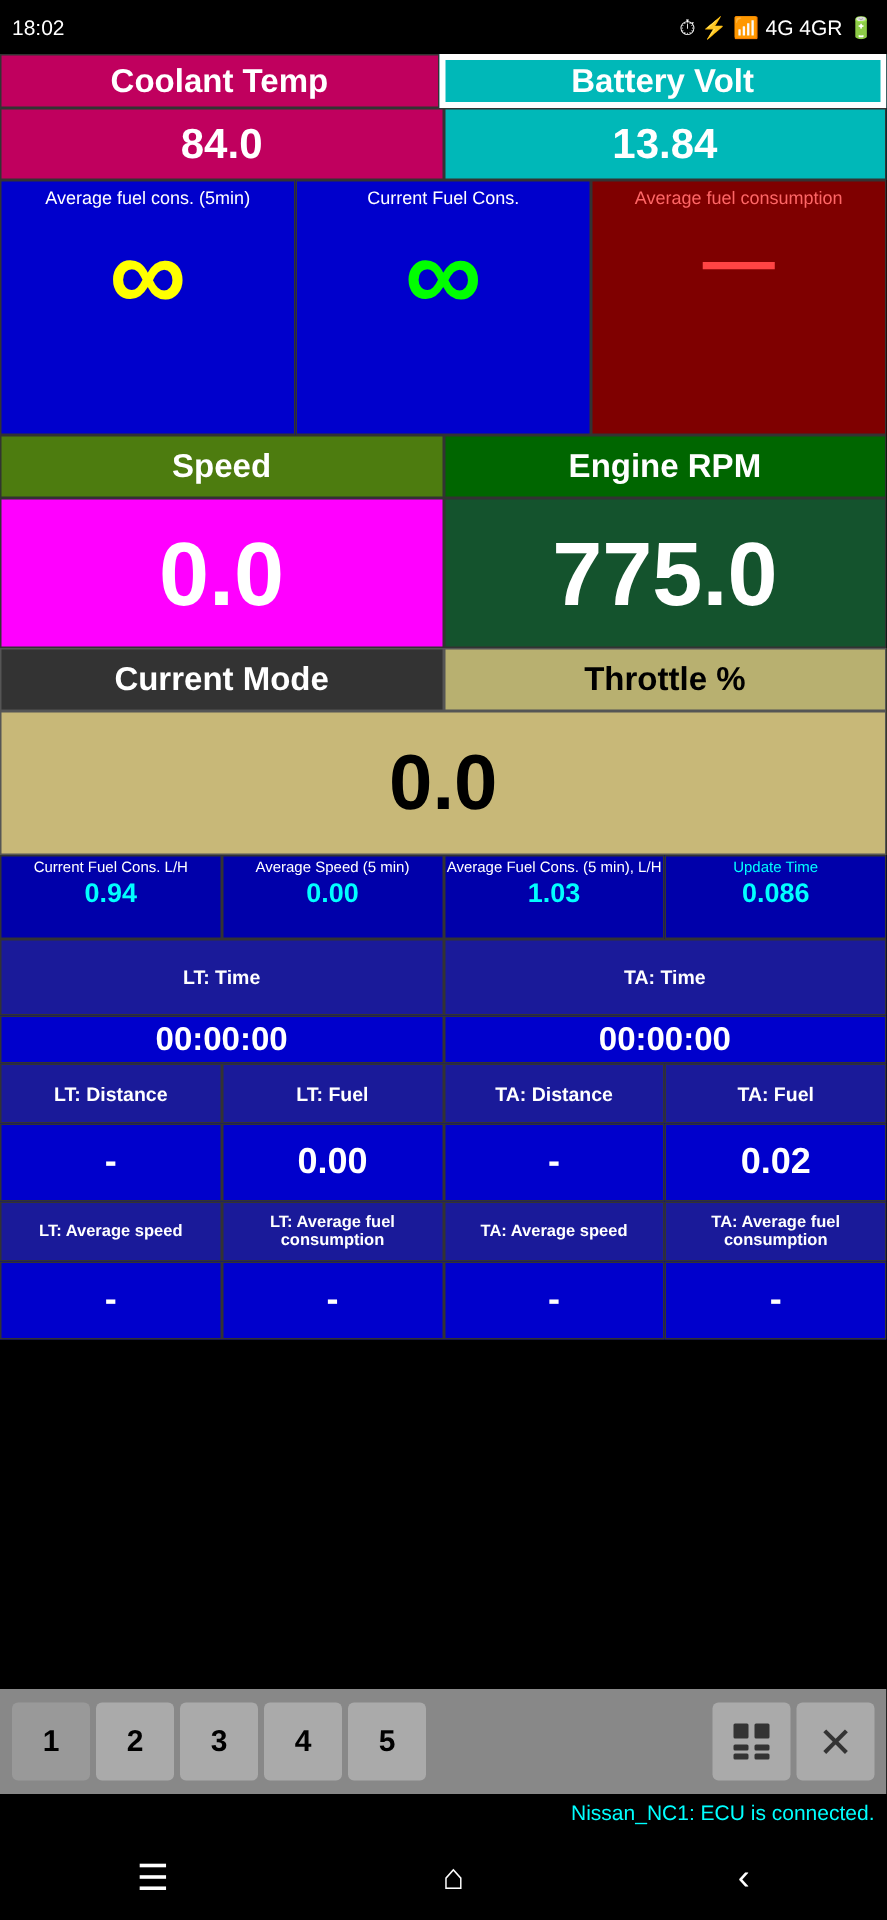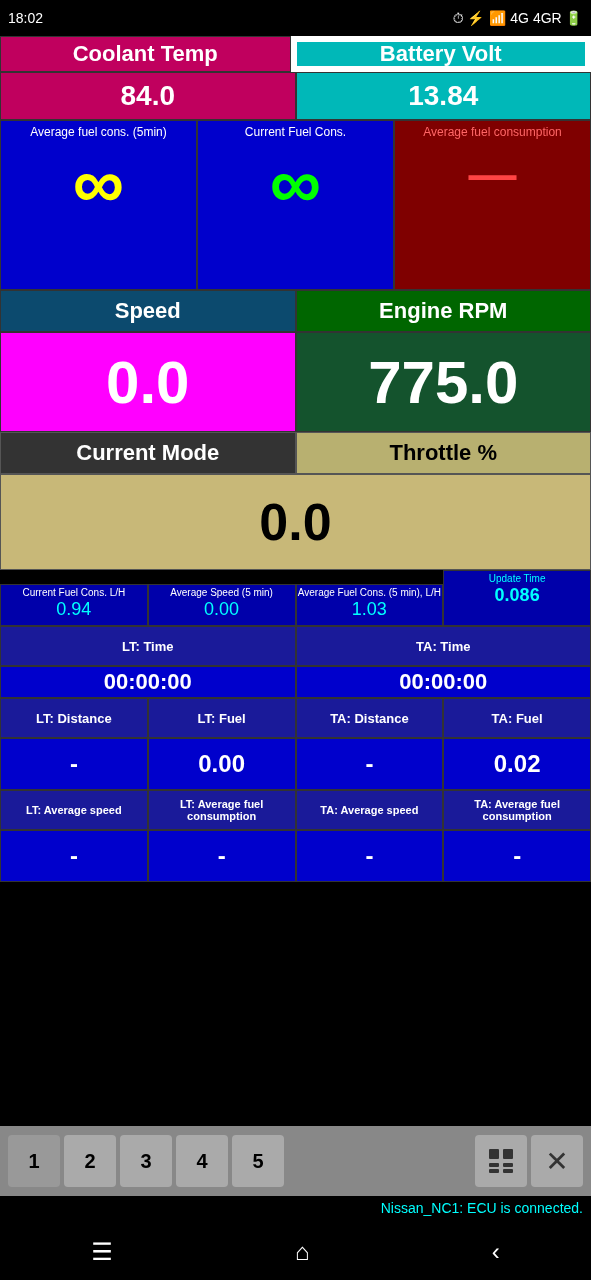--- a/index.html
+++ b/index.html
@@ -45,21 +45,21 @@
       align-items: center;
       justify-content: center;
       border: 1px solid #333;
     }
     .cell-battery-header {
       flex: 1;
       background: #00b8b8;
       display: flex;
       align-items: center;
       justify-content: center;
-      border: 6px solid #ffffff;
+      border: 4px solid #ffffff;
     }
     .header-label {
       color: #fff;
       font-size: 22px;
       font-weight: bold;
       text-align: center;
     }
 
     
     .row-values-1 {
@@ -144,21 +144,21 @@
     .infinity-green { color: #00ff00; }
     .dash-red { color: #ff4444; font-size: 48px; font-weight: bold; }
 
     
     .row-speed-rpm {
       display: flex;
       height: 42px;
     }
     .cell-speed-header {
       flex: 1;
-      background: #0c4a6e;
+      background: #4d7c0f;
       display: flex;
       align-items: center;
       justify-content: center;
       border: 1px solid #333;
     }
     .cell-rpm-header {
       flex: 1;
       background: #006600;
       display: flex;
       align-items: center;
@@ -254,32 +254,31 @@
     }
     .cell-stat {
       flex: 1;
       background: #0000aa;
       display: flex;
       flex-direction: column;
       align-items: center;
       justify-content: flex-start;
       border: 1px solid #333;
       padding-top: 2px;
-      margin-top: 14px;
     }
     .stat-label {
       color: #fff;
       font-size: 10px;
       text-align: center;
       line-height: 1.2;
     }
     .stat-value {
       color: #00ffff;
       font-size: 18px;
-      font-weight: normal;
+      font-weight: bold;
     }
     .cell-update-time {
       flex: 1;
       background: #0000aa;
       display: flex;
       flex-direction: column;
       align-items: center;
       justify-content: flex-start;
       border: 1px solid #333;
       padding-top: 2px;
@@ -292,21 +291,21 @@
     }
     .update-value {
       color: #00ffff;
       font-size: 18px;
       font-weight: bold;
     }
 
     
     .row-time-headers {
       display: flex;
-      height: 40px;
+      height: 51px;
     }
     .cell-lt-time-header {
       flex: 1;
       background: #1a1a99;
       display: flex;
       align-items: center;
       justify-content: center;
       border: 1px solid #333;
     }
     .cell-ta-time-header {

